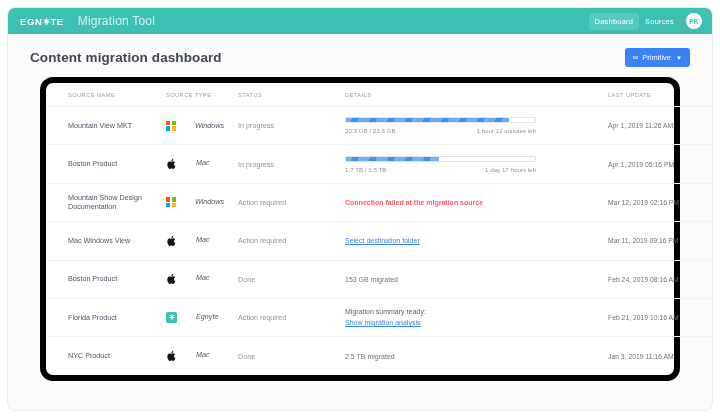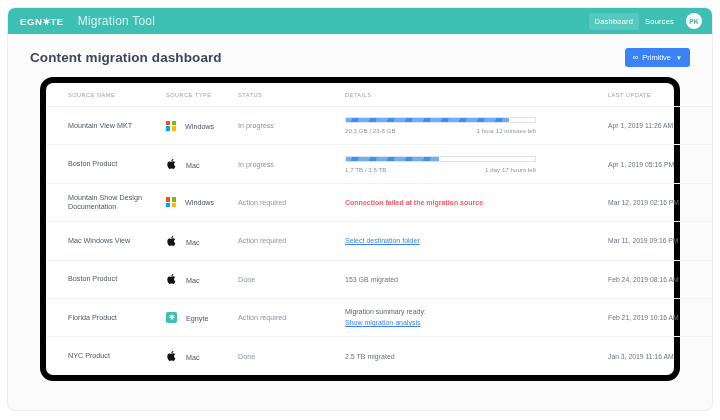--- a/index.html
+++ b/index.html
@@ -113,21 +113,21 @@
   .c-name   { width: 120px; padding-left: 22px !important; }
   .c-type   { width: 72px; }
   .c-status { width: 107px; }
   .c-det    { width: 263px; }
   .c-upd    { width: 103px; }
   .c-menu   { width: 28px; }
 
   .src-name { color: #4b5563; line-height: 1.35; }
   .status-txt { color: #8b94a1; }
 
-  .type-cell { display: flex; align-items: flex-end; gap: 9px; }
+  .type-cell { display: flex; align-items: flex-start; gap: 19px; font-style: italic; }
   .type-label { color: #4b5563; }
 
   
   .win-icon { width: 10px; height: 10px; display: grid; grid-template-columns: 1fr 1fr; grid-template-rows: 1fr 1fr; gap: 1.2px; }
   .win-icon i { display: block; }
   .win-icon i:nth-child(1) { background: #f25022; }
   .win-icon i:nth-child(2) { background: #7fba00; }
   .win-icon i:nth-child(3) { background: #00a4ef; }
   .win-icon i:nth-child(4) { background: #ffb900; }
   .apple-icon { width: 11px; height: 12px; display: block; }

